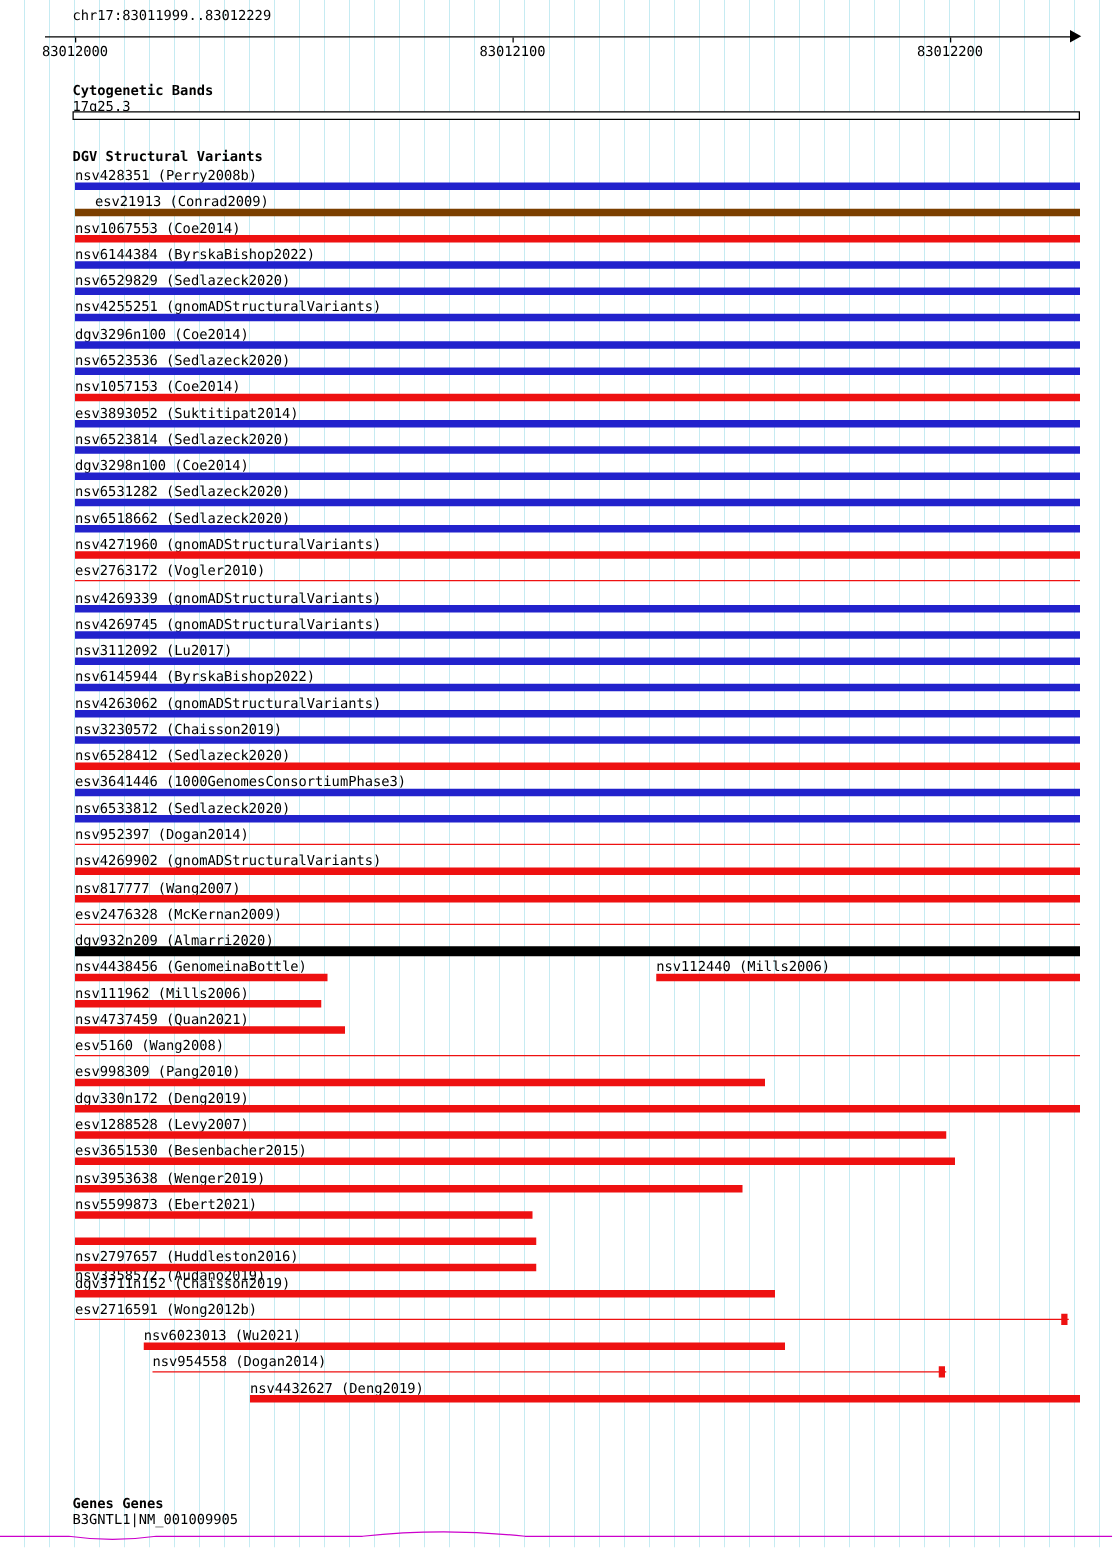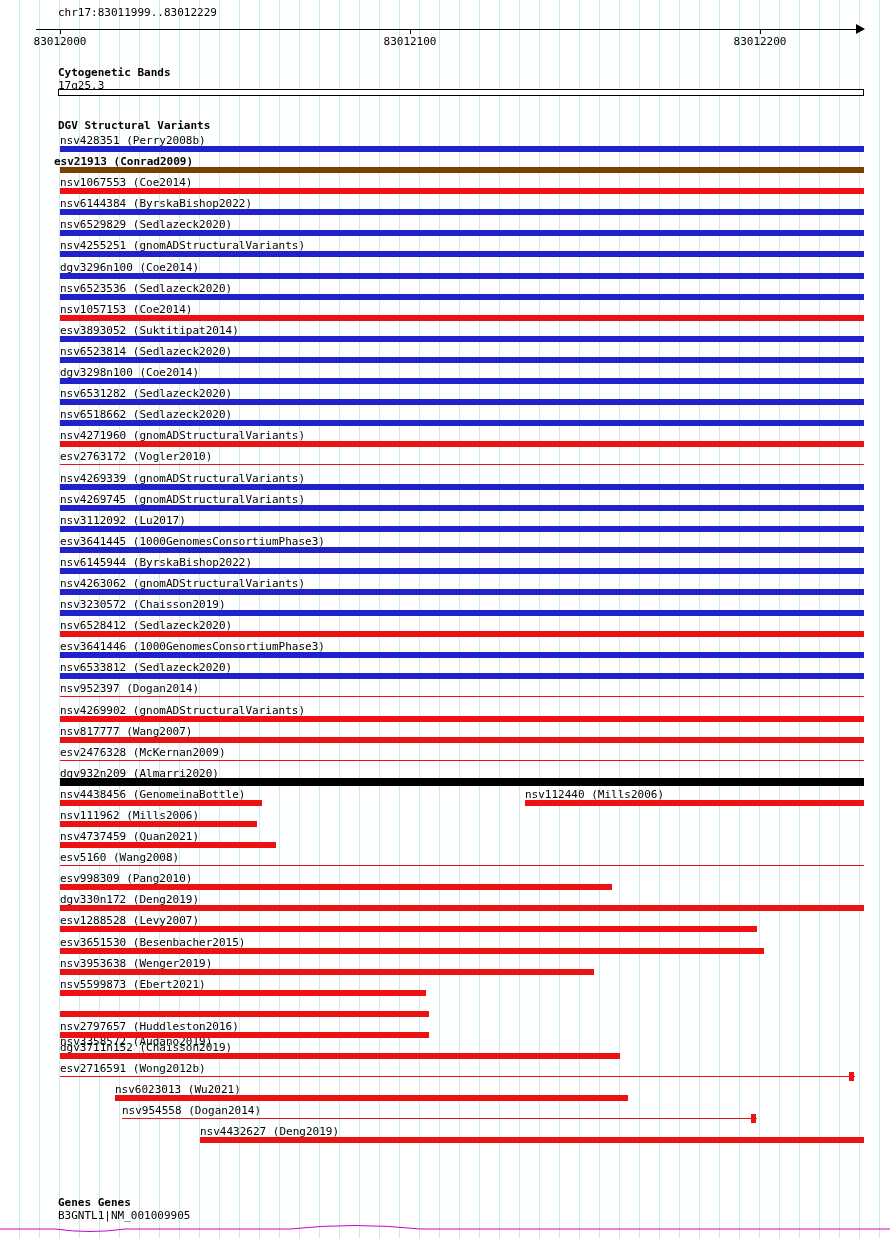--- a/index.html
+++ b/index.html
@@ -71,21 +71,21 @@
   <div class="abs band-rect"></div>
 
   <div class="abs hdr" style="left:58px; top:119px;">DGV Structural Variants</div>
   <div class="abs rows">
 
   <div class="vrow">
         <span class="vlabel" style="left: 60px;">nsv428351 (Perry2008b)</span>
         <div class="vbar" style="left: 60px; width: 804px; background: rgb(34, 34, 204);"></div>
       </div>
       <div class="vrow">
-        <span class="vlabel" style="left: 54px; font-weight: bold;">esv21913 (Conrad2009)</span>
+        <span class="vlabel" style="left: 76px;">esv21913 (Conrad2009)</span>
         <div class="vbar" style="left: 60px; width: 804px; background: rgb(123, 63, 0);"></div>
       </div>
       <div class="vrow">
         <span class="vlabel" style="left: 60px;">nsv1067553 (Coe2014)</span>
         <div class="vbar" style="left: 60px; width: 804px; background: rgb(238, 17, 17);"></div>
       </div>
       <div class="vrow">
         <span class="vlabel" style="left: 60px;">nsv6144384 (ByrskaBishop2022)</span>
         <div class="vbar" style="left: 60px; width: 804px; background: rgb(34, 34, 204);"></div>
       </div>
@@ -140,24 +140,20 @@
       <div class="vrow">
         <span class="vlabel" style="left: 60px;">nsv4269339 (gnomADStructuralVariants)</span>
         <div class="vbar" style="left: 60px; width: 804px; background: rgb(34, 34, 204);"></div>
       </div>
       <div class="vrow">
         <span class="vlabel" style="left: 60px;">nsv4269745 (gnomADStructuralVariants)</span>
         <div class="vbar" style="left: 60px; width: 804px; background: rgb(34, 34, 204);"></div>
       </div>
       <div class="vrow">
         <span class="vlabel" style="left: 60px;">nsv3112092 (Lu2017)</span>
-        <div class="vbar" style="left: 60px; width: 804px; background: rgb(34, 34, 204);"></div>
-      </div>
-      <div class="vrow">
-        <span class="vlabel" style="left: 60px;">esv3641445 (1000GenomesConsortiumPhase3)</span>
         <div class="vbar" style="left: 60px; width: 804px; background: rgb(34, 34, 204);"></div>
       </div>
       <div class="vrow">
         <span class="vlabel" style="left: 60px;">nsv6145944 (ByrskaBishop2022)</span>
         <div class="vbar" style="left: 60px; width: 804px; background: rgb(34, 34, 204);"></div>
       </div>
       <div class="vrow">
         <span class="vlabel" style="left: 60px;">nsv4263062 (gnomADStructuralVariants)</span>
         <div class="vbar" style="left: 60px; width: 804px; background: rgb(34, 34, 204);"></div>
       </div>

